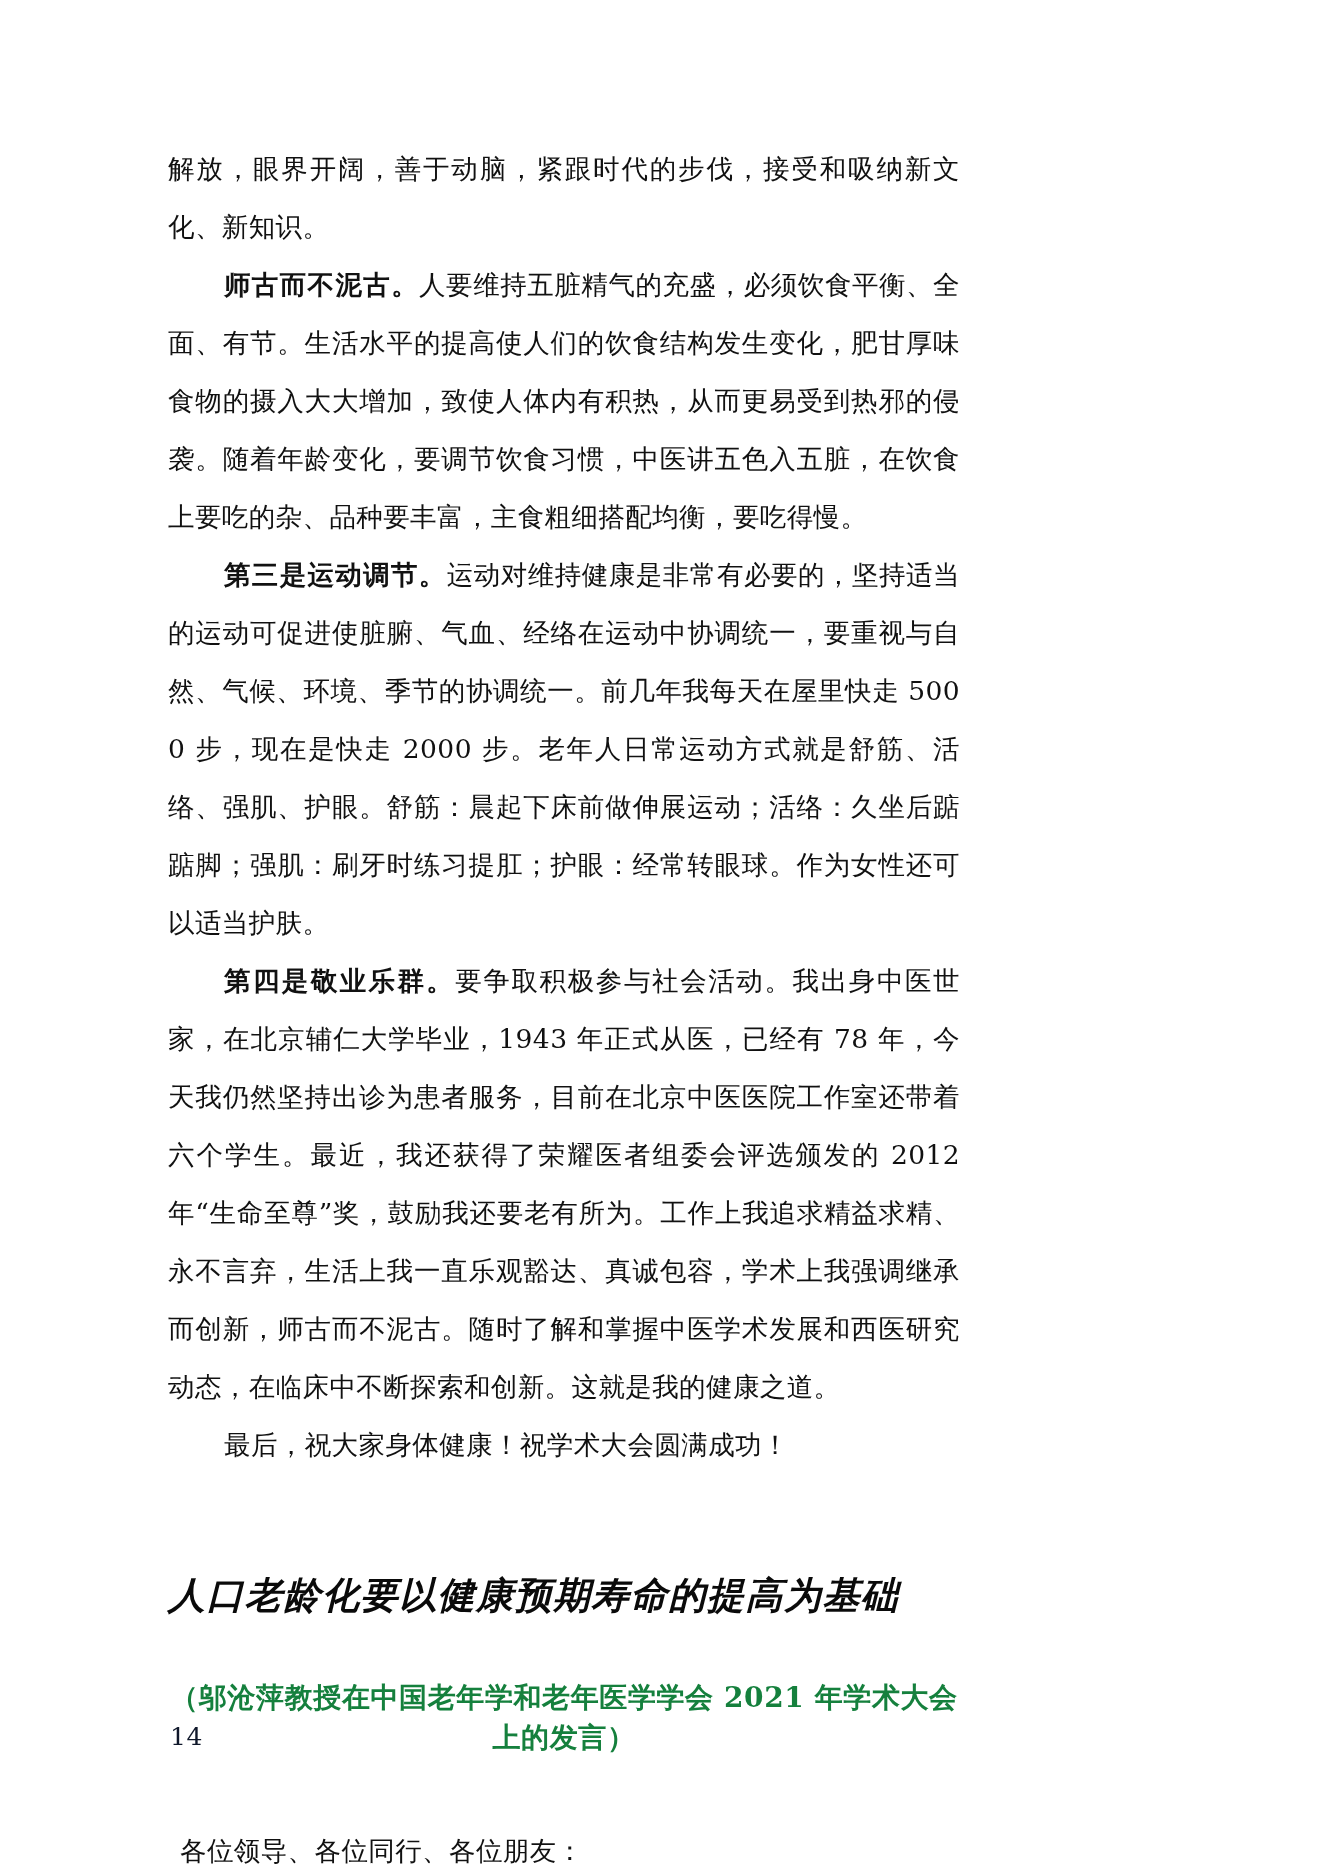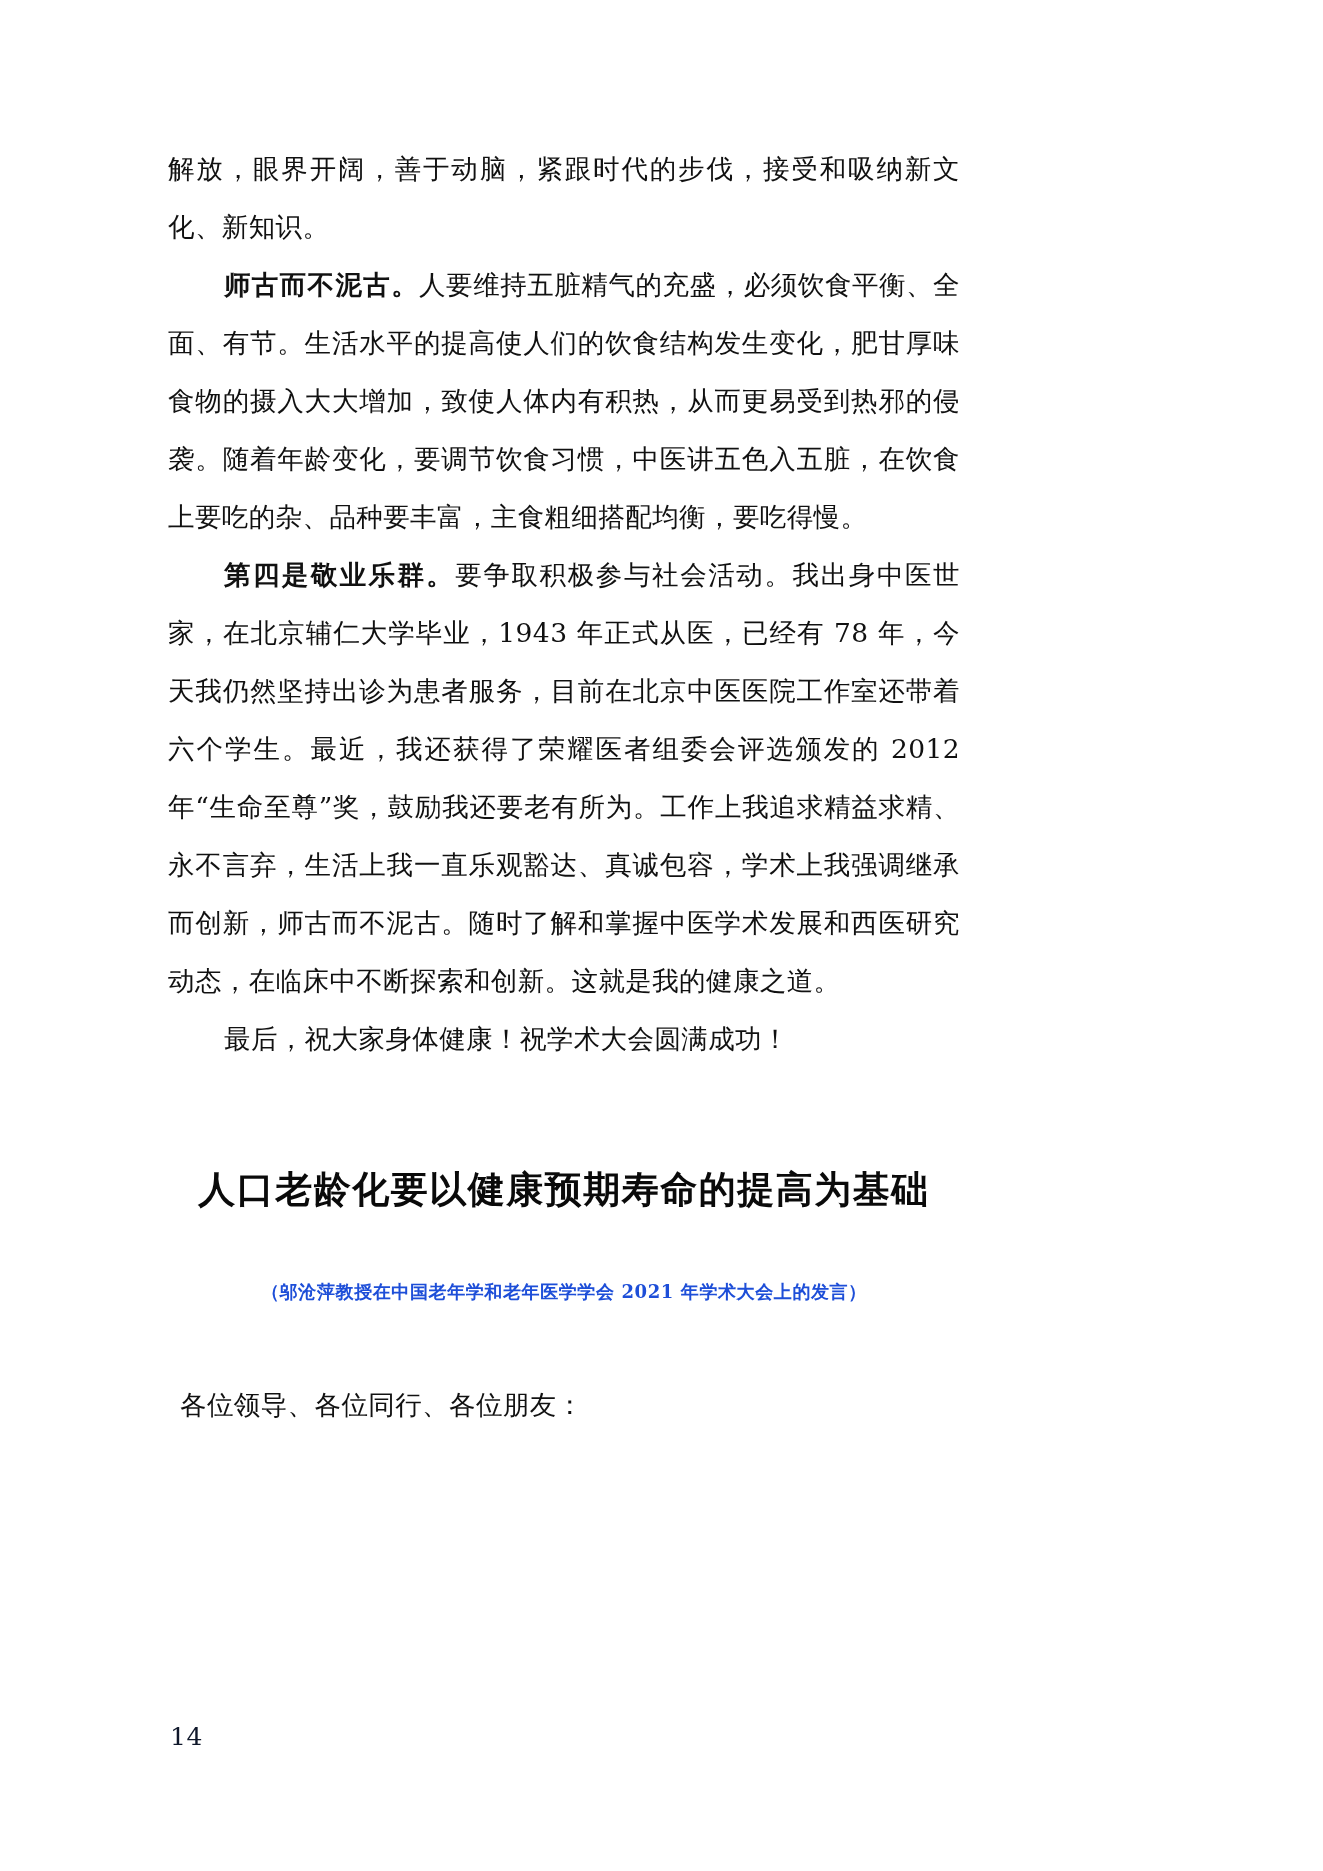--- a/index.html
+++ b/index.html
@@ -60,39 +60,40 @@
   
   .section-gap {
     height: 96px;
   }
 
   .article-title {
     font-family: "DejaVu Sans", "Liberation Sans", sans-serif;
     font-size: 37px;
     font-weight: bold;
     line-height: 52px;
-    text-align: center;
+    text-align: left;
     letter-spacing: 1.5px;
     margin: 0;
     color: #0a0a0a;
+    font-style: italic;
   }
 
   .title-gap {
     height: 56px;
   }
 
   .article-byline {
     font-family: "DejaVu Serif", "Liberation Serif", serif;
-    font-size: 18px;
+    font-size: 28px;
     font-weight: bold;
     line-height: 40px;
     text-align: center;
     letter-spacing: 0.6px;
     margin: 0;
-    color: #1d4ed8;
+    color: #15803d;
   }
 
   .byline-gap {
     height: 52px;
   }
 
   .salutation {
     font-family: "DejaVu Serif", "Liberation Serif", serif;
     font-size: 26.5px;
     line-height: 58px;
@@ -119,20 +120,21 @@
 <div class="page">
 
   <div class="content">
 
     <p class="para noindent">
       <span>解放，眼界开阔，善于动脑，紧跟时代的步伐，接受和吸纳新文化、新知识。</span>
     </p>
 
     <p class="para indent"><span class="lead">师古而不泥古。</span><span>人要维持五脏精气的充盛，必须饮食平衡、全面、有节。生活水平的提高使人们的饮食结构发生变化，肥甘厚味食物的摄入大大增加，致使人体内有积热，从而更易受到热邪的侵袭。随着年龄变化，要调节饮食习惯，中医讲五色入五脏，在饮食上要吃的杂、品种要丰富，主食粗细搭配均衡，要吃得慢。</span></p>
 
+    <p class="para indent"><span class="lead">第三是运动调节。</span><span>运动对维持健康是非常有必要的，坚持适当的运动可促进使脏腑、气血、经络在运动中协调统一，要重视与自然、气候、环境、季节的协调统一。前几年我每天在屋里快走 5000 步，现在是快走 2000 步。老年人日常运动方式就是舒筋、活络、强肌、护眼。舒筋：晨起下床前做伸展运动；活络：久坐后踮踮脚；强肌：刷牙时练习提肛；护眼：经常转眼球。作为女性还可以适当护肤。</span></p>
 
     <p class="para indent"><span class="lead">第四是敬业乐群。</span><span>要争取积极参与社会活动。我出身中医世家，在北京辅仁大学毕业，1943 年正式从医，已经有 78 年，今天我仍然坚持出诊为患者服务，目前在北京中医医院工作室还带着六个学生。最近，我还获得了荣耀医者组委会评选颁发的 2012 年“生命至尊”奖，鼓励我还要老有所为。工作上我追求精益求精、永不言弃，生活上我一直乐观豁达、真诚包容，学术上我强调继承而创新，师古而不泥古。随时了解和掌握中医学术发展和西医研究动态，在临床中不断探索和创新。这就是我的健康之道。</span></p>
 
     <p class="para indent">
       <span>最后，祝大家身体健康！祝学术大会圆满成功！</span>
     </p>
 
     <div class="section-gap"></div>
 
     <h1 class="article-title">人口老龄化要以健康预期寿命的提高为基础</h1>

